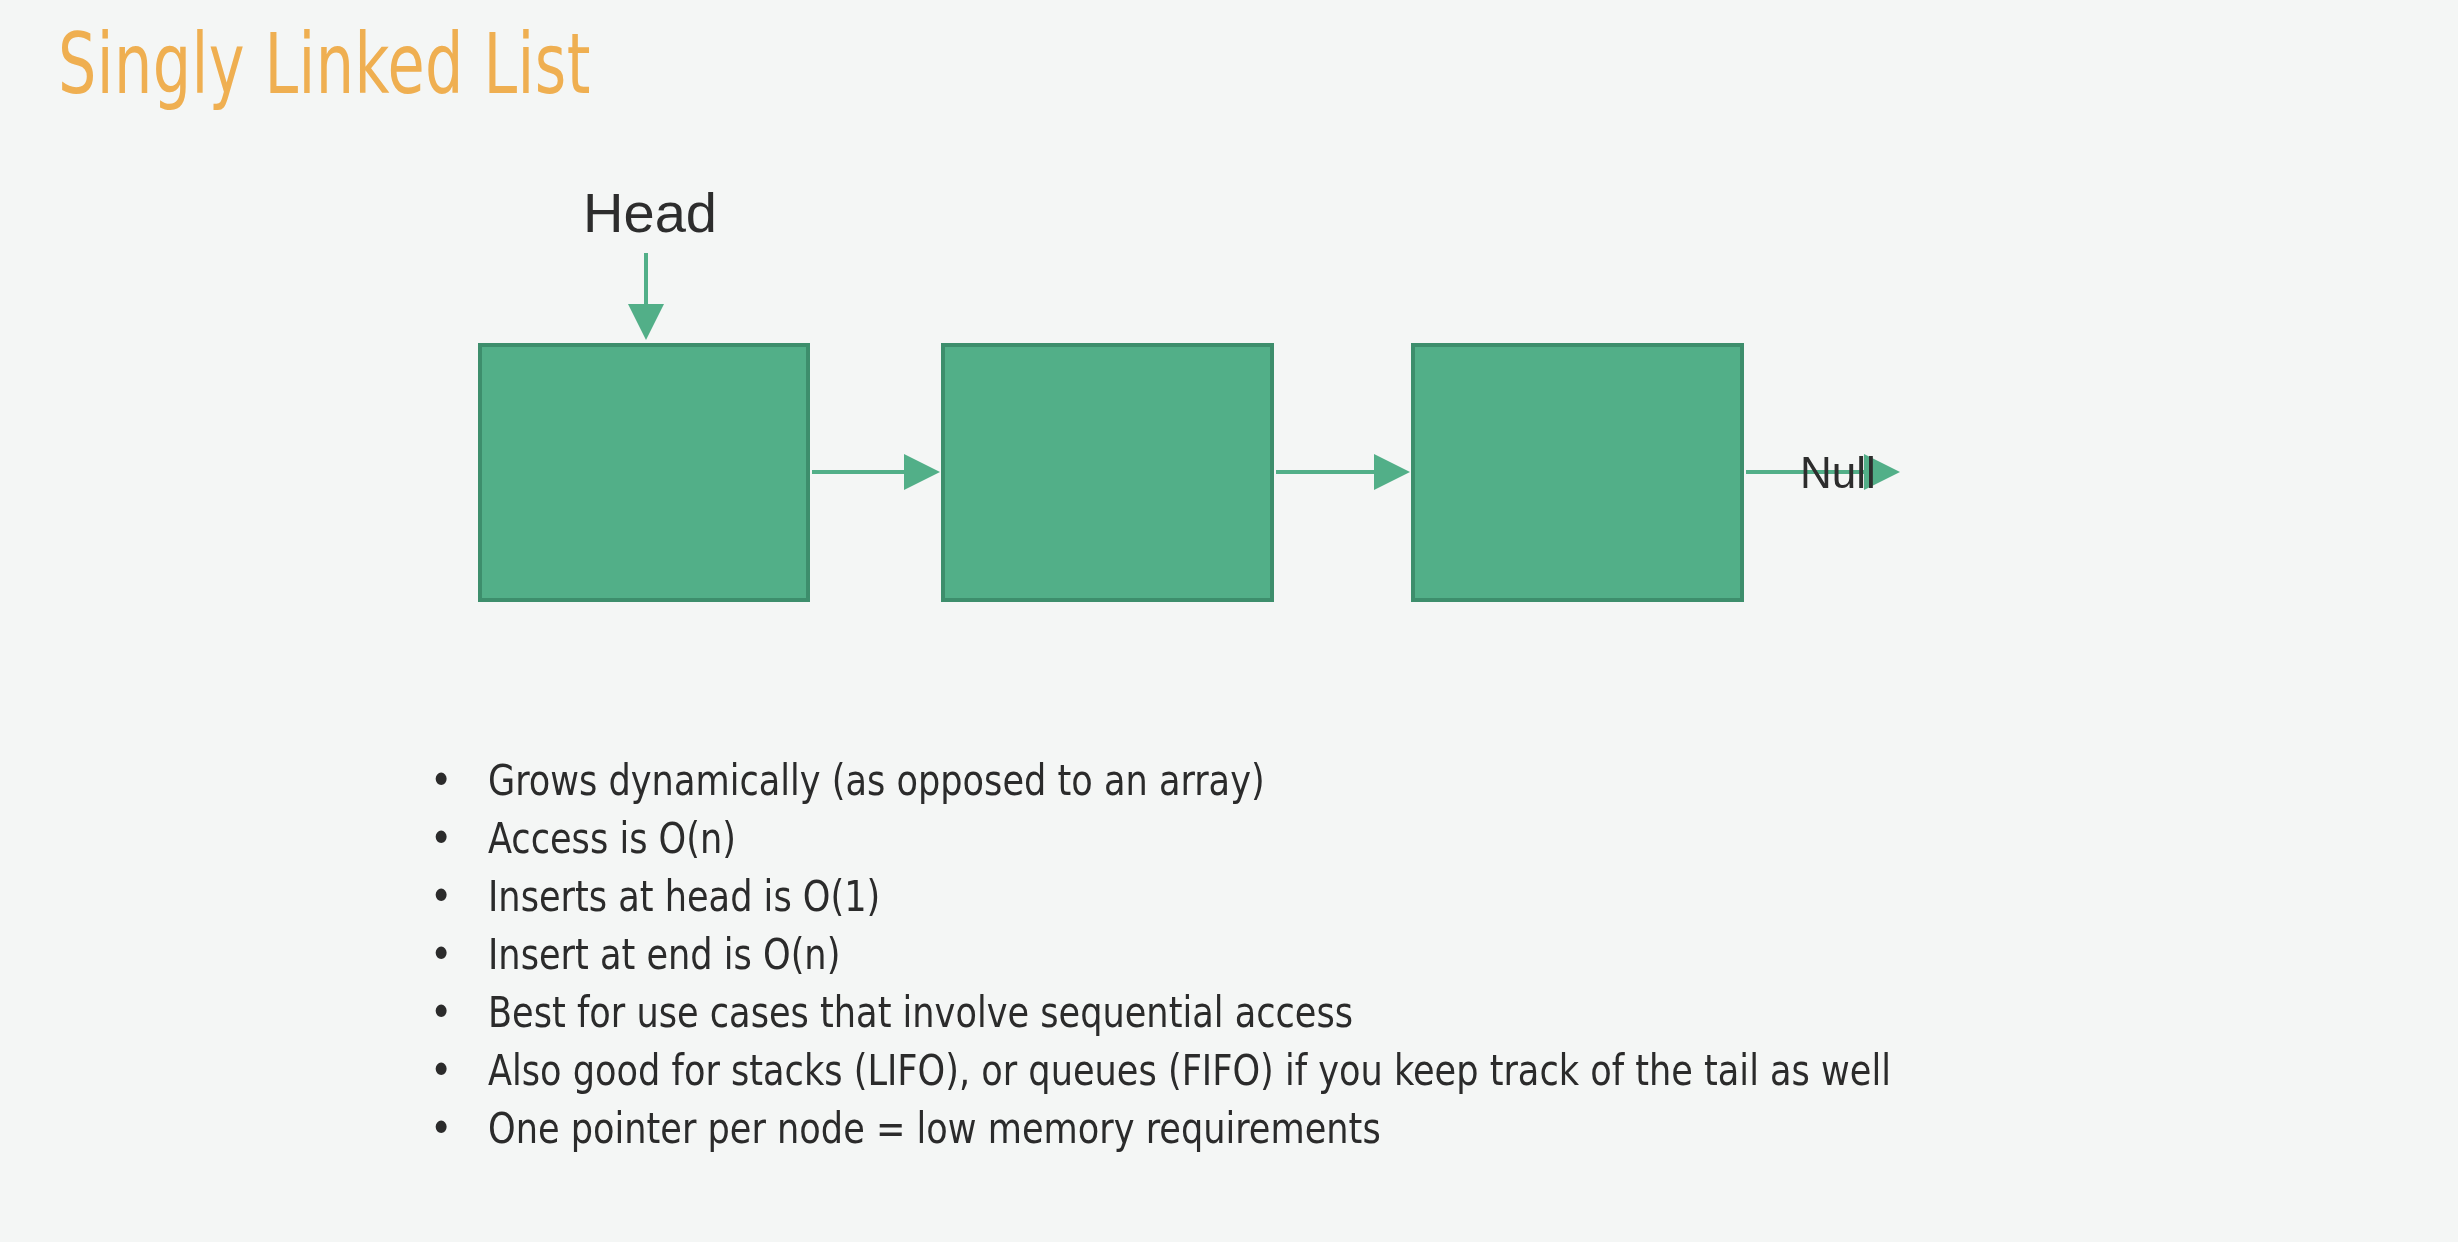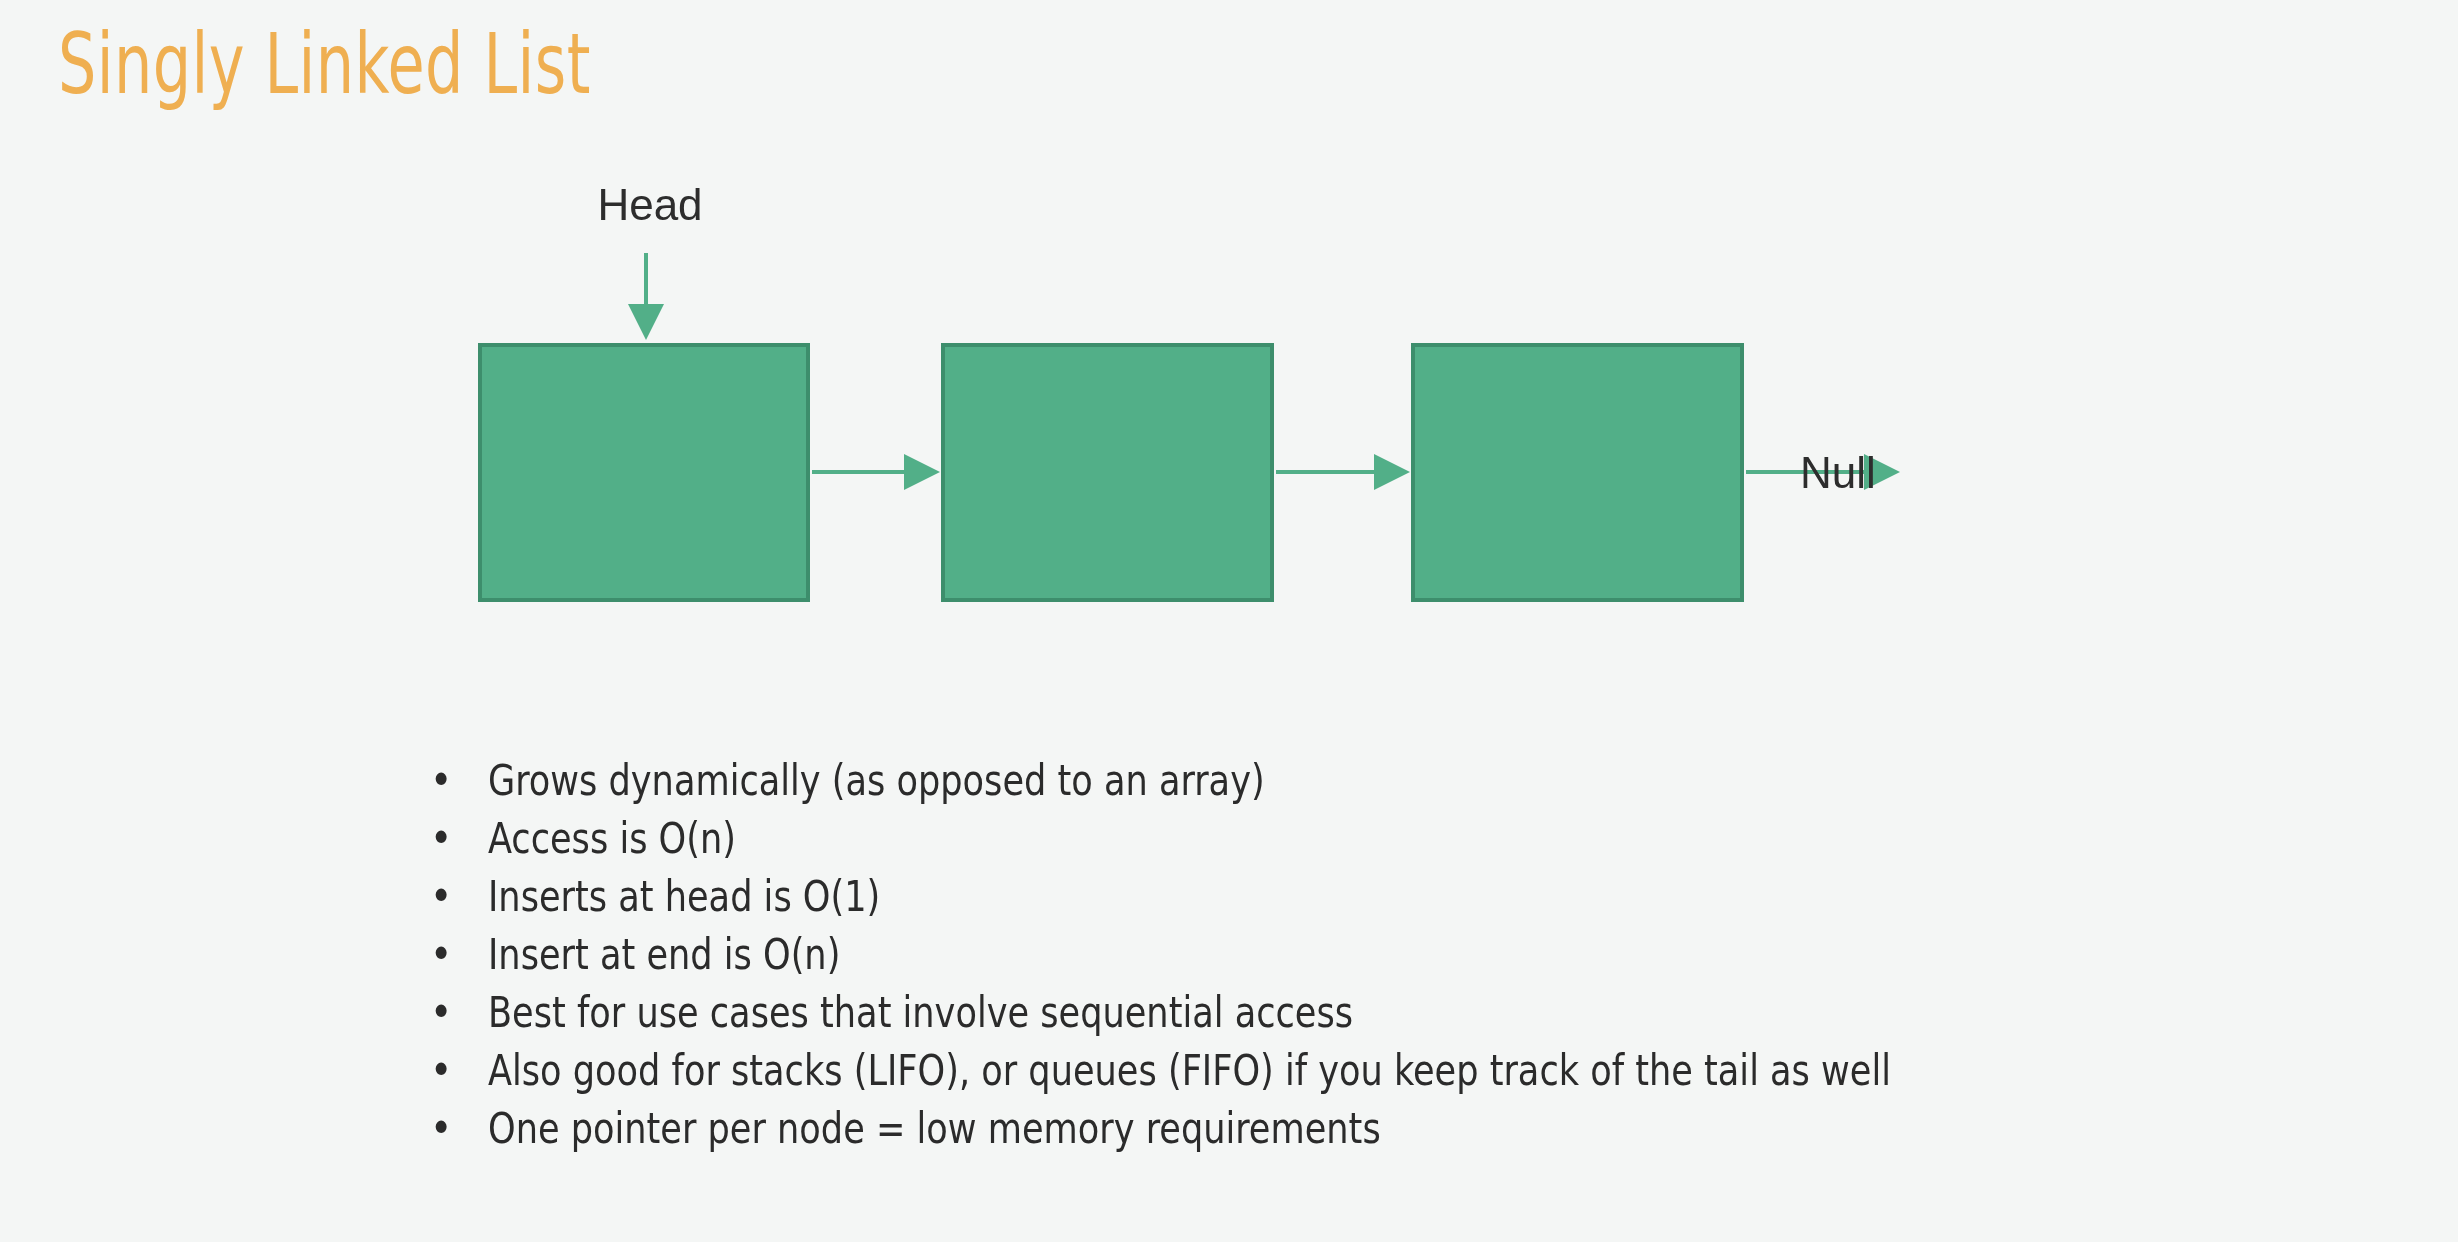--- a/index.html
+++ b/index.html
@@ -52,21 +52,21 @@
     left: 0;
     top: 0;
   }
 
   .head-label {
     position: absolute;
     left: 560px;
     top: 180px;
     width: 180px;
     text-align: center;
-    font-size: 44px;
+    font-size: 56px;
     color: #2d2d2d;
     font-family: "Liberation Sans", "DejaVu Sans", sans-serif;
     white-space: nowrap;
   }
 
   .null-label {
     position: absolute;
     left: 1800px;
     top: 448px;
     font-size: 44px;

